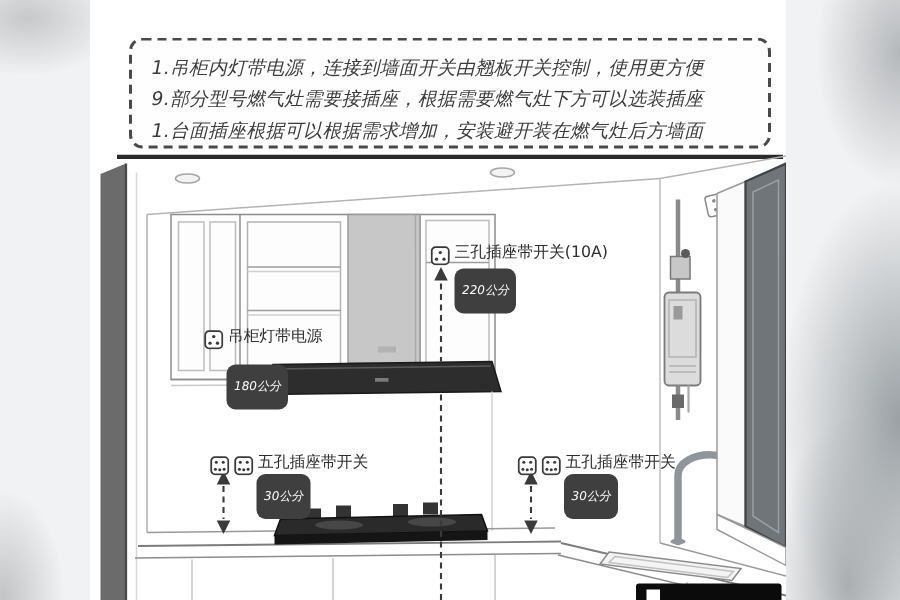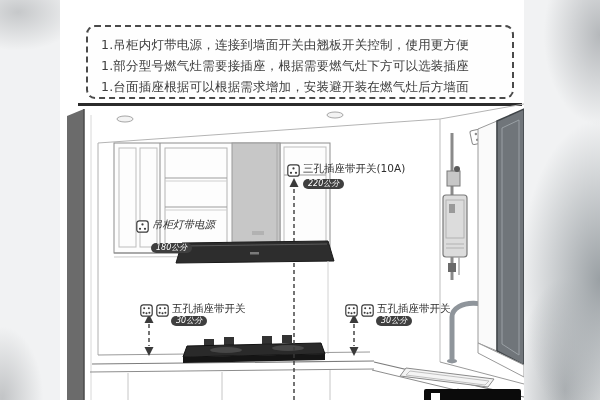--- a/index.html
+++ b/index.html
@@ -11,43 +11,43 @@
       radial-gradient(ellipse 90px 55px at 18px 12px,#c6c8ca 0%,rgba(198,200,202,0) 70%),
       radial-gradient(ellipse 75px 120px at 600px 35px,#b5b8bb 0%,rgba(181,184,187,0) 75%),
       radial-gradient(ellipse 100px 200px at 600px 280px,#9aa0a4 0%,rgba(154,160,164,0) 80%),
       radial-gradient(ellipse 65px 150px at 565px 390px,#aeb2b5 0%,rgba(174,178,181,0) 75%),
       radial-gradient(ellipse 55px 95px at 2px 398px,#c2c4c6 0%,rgba(194,196,198,0) 75%);
   }
   .page{position:absolute;left:60px;top:0;width:464px;height:400px;background:#ffffff;}
   .notes-box{
     position:absolute;left:86px;top:25px;width:428px;height:74px;
     border:2px dashed #4a4a4a;border-radius:9px;background:#fefefe;
-    box-sizing:border-box;padding:7px 0 0 13px;
+    box-sizing:border-box;padding:7px 0 0 13px;font-style:italic;
   }
   .note{font-size:12.5px;line-height:21px;color:#3c3c3c;white-space:nowrap;letter-spacing:0.2px;}
   svg.kitchen{position:absolute;left:66px;top:103px;}
   .anno{position:absolute;display:flex;align-items:flex-start;gap:3px;}
   .anno .txt{font-size:10.5px;font-weight:500;color:#2e2e2e;white-space:nowrap;line-height:13px;}
   .badge{
     position:absolute;font-size:8px;font-style:italic;line-height:10px;
-    color:#ffffff;background:#3f3f3f;border-radius:6px;padding:0 5px;white-space:nowrap;
+    color:#ffffff;background:#3f3f3f;border-radius:6px;padding:10px 5px;white-space:nowrap;
   }
   .sock{display:inline-block;width:13px;height:13px;}
   .watermark{position:absolute;left:424px;top:389px;width:97px;height:11px;background:#0b0b0b;border-radius:2px 2px 0 0;}
   .wm-glyph{position:absolute;left:7px;top:4px;width:9px;height:7px;background:#ffffff;}
 </style>
 </head>
 <body>
 
 <div class="stage">
   <div class="page"></div>
 
   <div class="notes-box">
     <div class="note">1.吊柜内灯带电源，连接到墙面开关由翘板开关控制，使用更方便</div>
-    <div class="note">1.部分型号燃气灶需要接插座，根据需要燃气灶下方可以选装插座</div>
+    <div class="note">9.部分型号燃气灶需要接插座，根据需要燃气灶下方可以选装插座</div>
     <div class="note">1.台面插座根据可以根据需求增加，安装避开装在燃气灶后方墙面</div>
   </div>
 
   <svg class="kitchen" width="458" height="297" viewBox="0 0 458 297">
 
     <line x1="12" y1="1.5" x2="456" y2="1.5" stroke="#2b2b2b" stroke-width="3"></line>
 
     <g>
       <line x1="32" y1="40" x2="374" y2="16" stroke="#b4b4b4" stroke-width="1"></line>
       <line x1="374" y1="16" x2="458" y2="1" stroke="#b4b4b4" stroke-width="1"></line>
@@ -172,21 +172,21 @@
       <polygon points="83,253 78.5,244 87.5,244" fill="#3a3a3a" stroke="none"></polygon>
     </g>
 
     <g stroke="#3a3a3a">
       <polygon points="288,211 283.5,220 292.5,220" fill="#3a3a3a" stroke="none"></polygon>
       <line x1="288" y1="221" x2="288" y2="243" stroke-width="1.4" stroke-dasharray="4 3"></line>
       <polygon points="288,253 283.5,244 292.5,244" fill="#3a3a3a" stroke="none"></polygon>
     </g>
   </svg>
 
-  <div class="anno" style="left:136px;top:218px;font-style:italic;">
+  <div class="anno" style="left:136px;top:218px;">
     <span class="sock">
       <svg width="13" height="13" viewBox="0 0 13 13">
           <rect x="0.8" y="0.8" width="11.4" height="11.4" rx="2.5" fill="#fff" stroke="#3a3a3a" stroke-width="1.2"></rect>
           <circle cx="6.5" cy="4.4" r="1.1" fill="#3a3a3a"></circle>
           <circle cx="4" cy="8.8" r="1.1" fill="#3a3a3a"></circle>
           <circle cx="9" cy="8.8" r="1.1" fill="#3a3a3a"></circle>
         </svg>
     </span>
     <span class="txt">吊柜灯带电源</span>
   </div>

